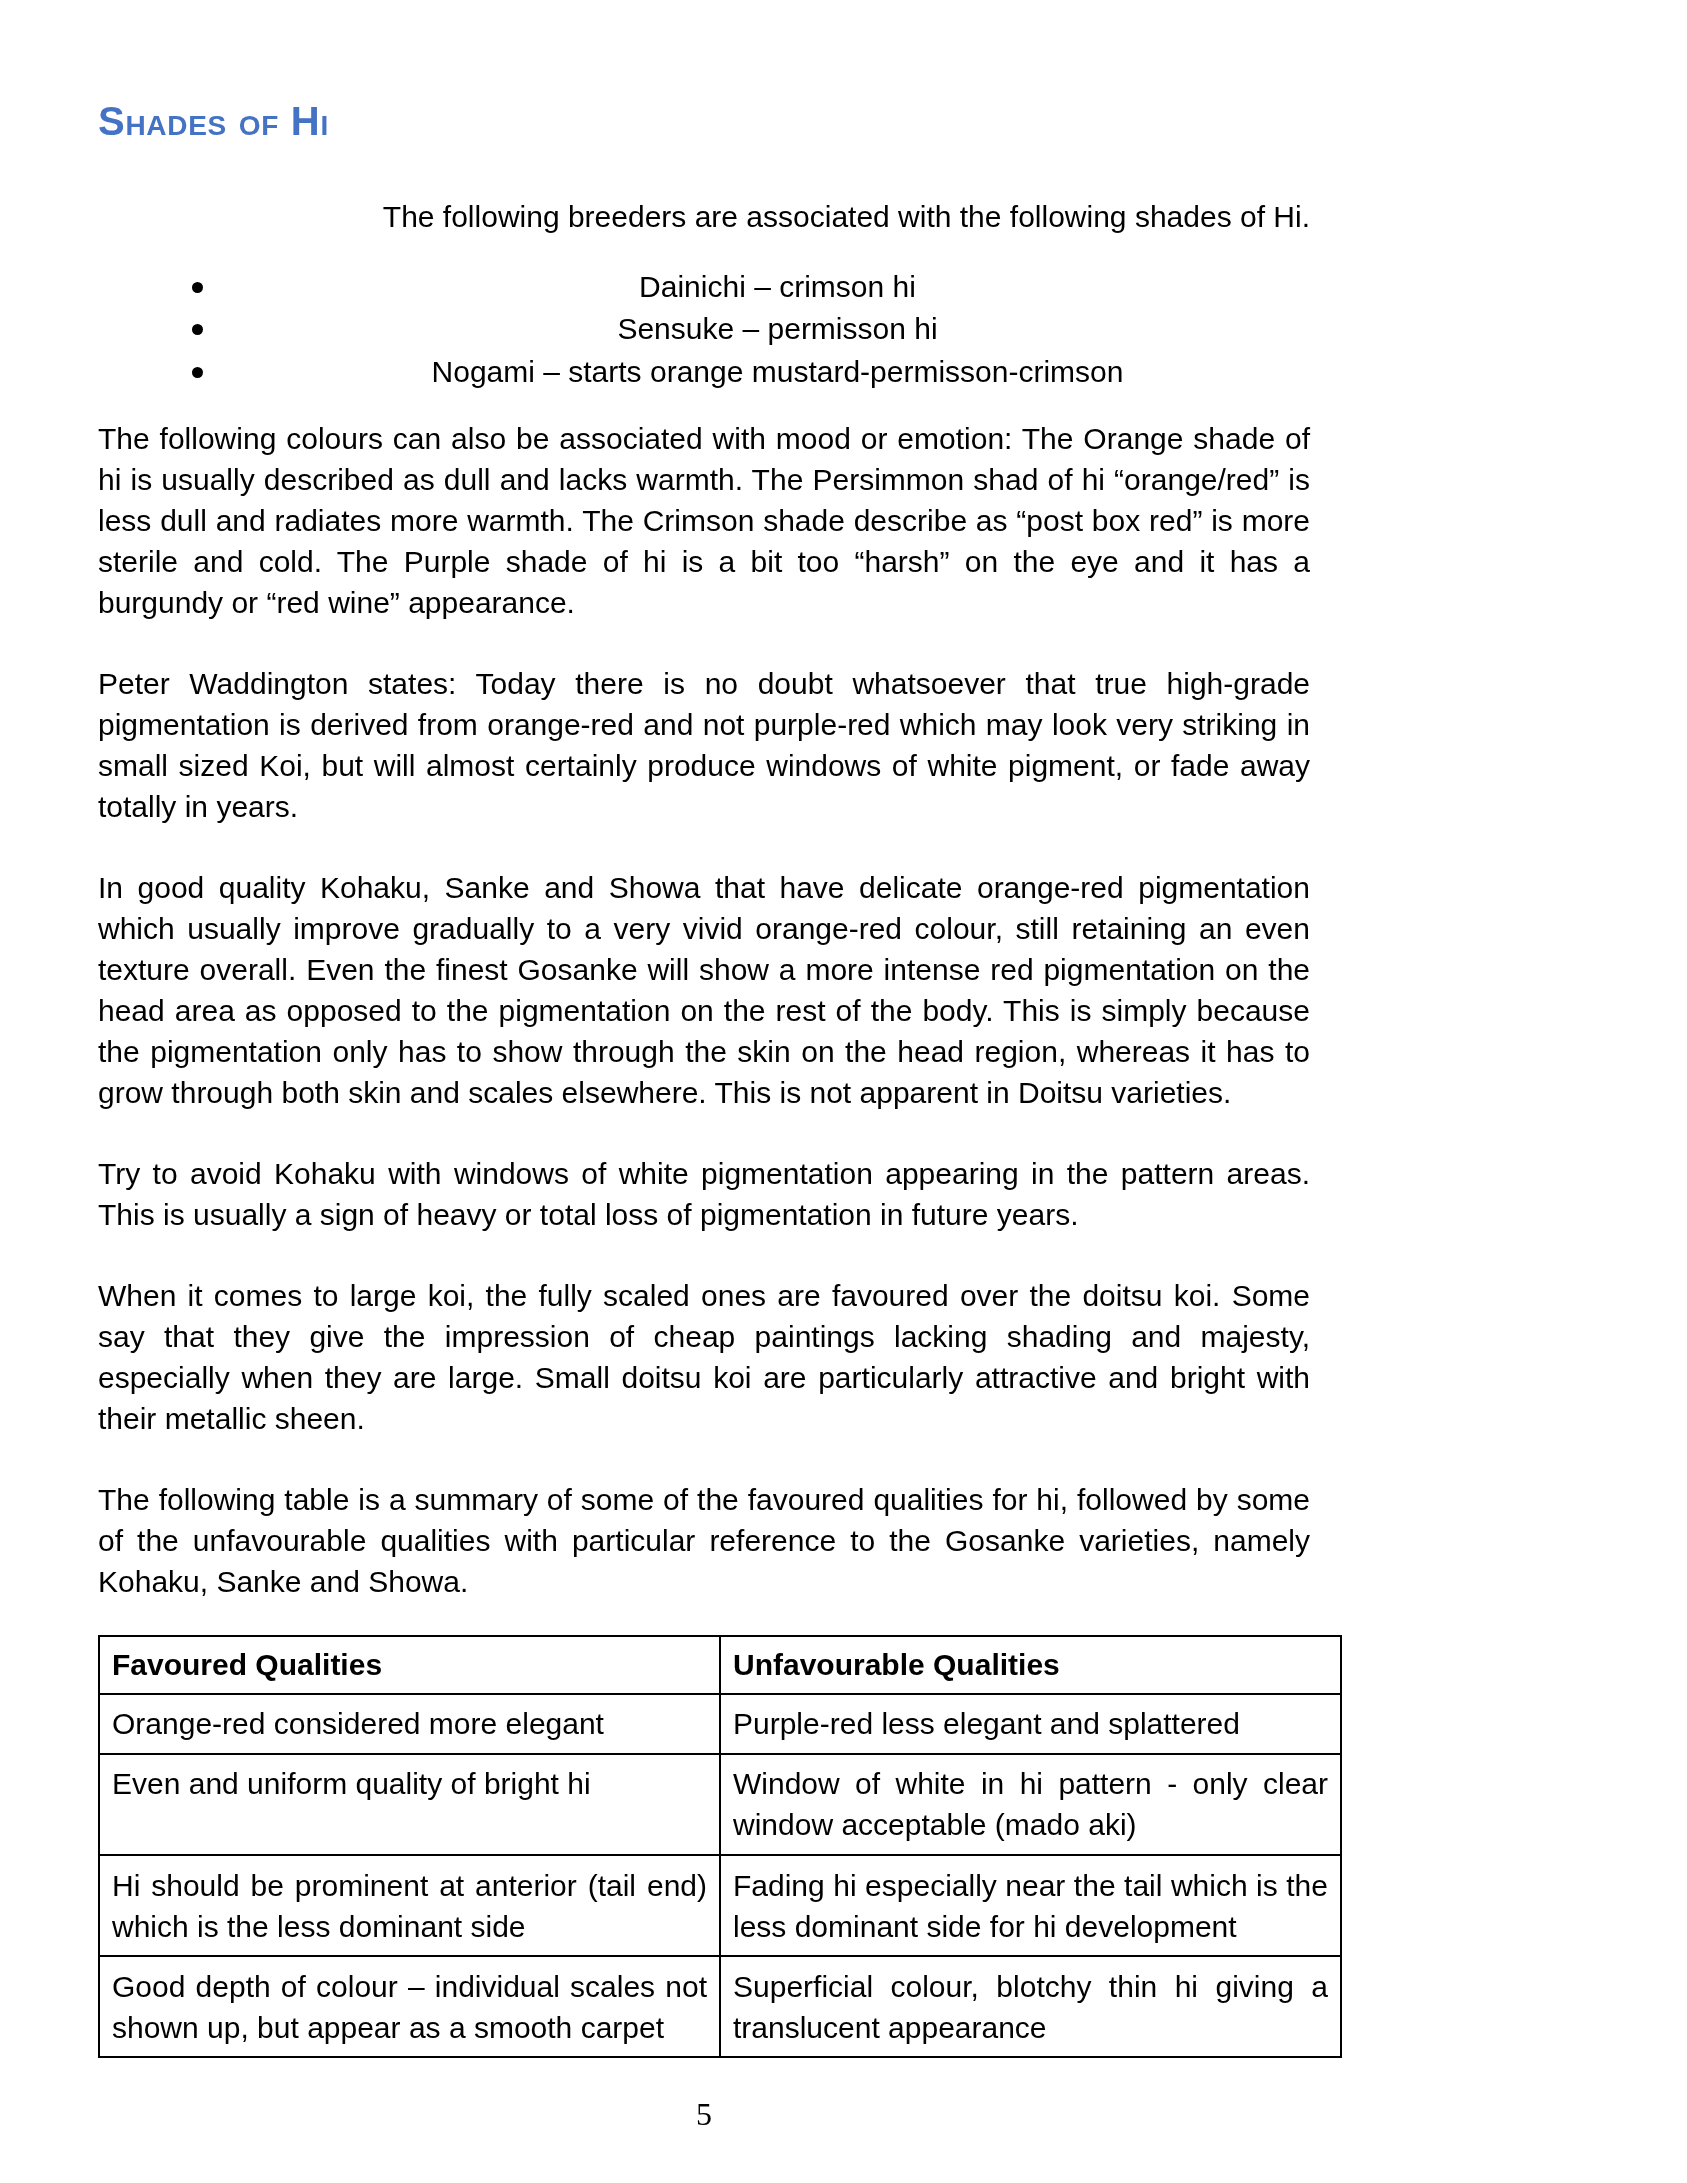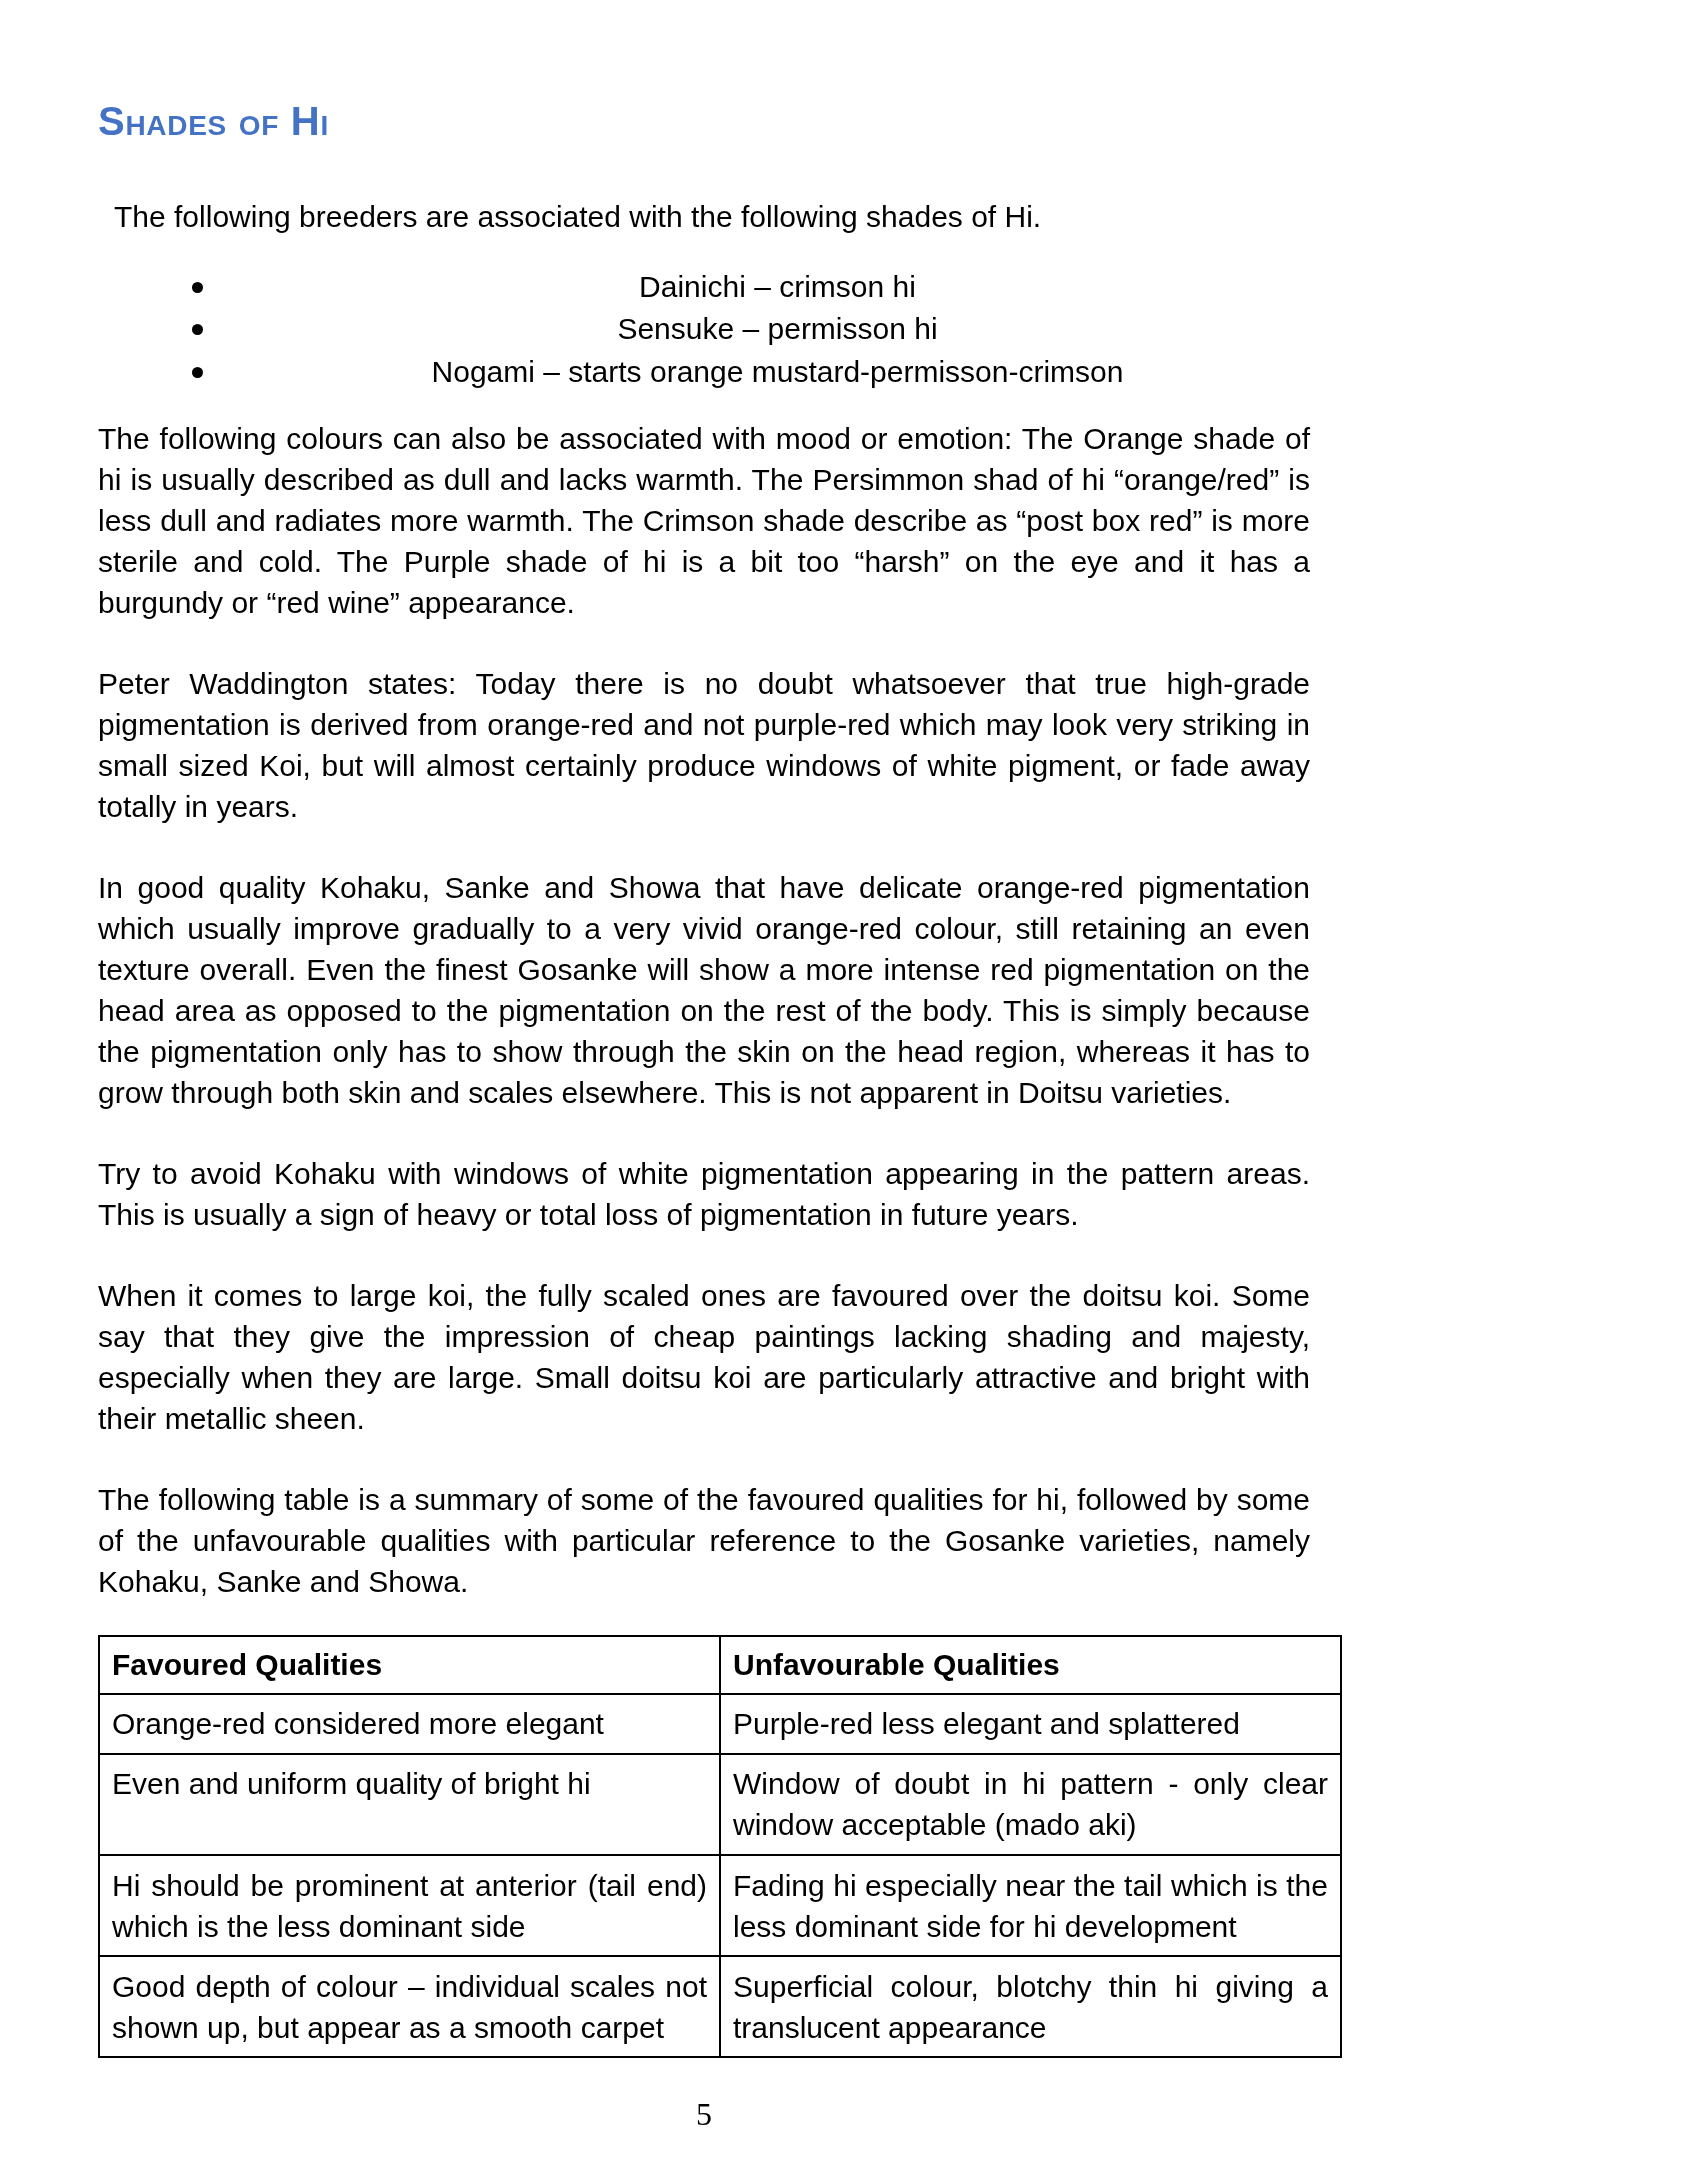--- a/index.html
+++ b/index.html
@@ -28,22 +28,22 @@
     font-variant: small-caps;
     letter-spacing: 0.7px;
     color: #4472C4;
     text-align: left;
   }
   p.para {
     margin: 0 0 40px 0;
     text-align: justify;
   }
   p.intro {
-    margin: 0 0 29px 16px;
-    text-align: left;
+    margin: 0 0 29px 6px;
+    text-align: right;
   }
   ul.bullets {
     list-style: none;
     margin: 0 0 26.5px 0;
     padding: 0;
   }
   ul.bullets li {
     position: relative;
     padding-left: 147px;
     margin-bottom: 1.3px;
@@ -126,21 +126,21 @@
         <th>Unfavourable Qualities</th>
       </tr>
     </thead>
     <tbody>
       <tr>
         <td>Orange-red considered more elegant</td>
         <td>Purple-red less elegant and splattered</td>
       </tr>
       <tr>
         <td>Even and uniform quality of bright hi</td>
-        <td>Window of doubt in hi pattern - only clear window acceptable (mado aki)</td>
+        <td>Window of white in hi pattern - only clear window acceptable (mado aki)</td>
       </tr>
       <tr>
         <td>Hi should be prominent at anterior (tail end) which is the less dominant side</td>
         <td>Fading hi especially near the tail which is the less dominant side for hi development</td>
       </tr>
       <tr>
         <td>Good depth of colour – individual scales not shown up, but appear as a smooth carpet</td>
         <td>Superficial colour, blotchy thin hi giving a translucent appearance</td>
       </tr>
     </tbody>

